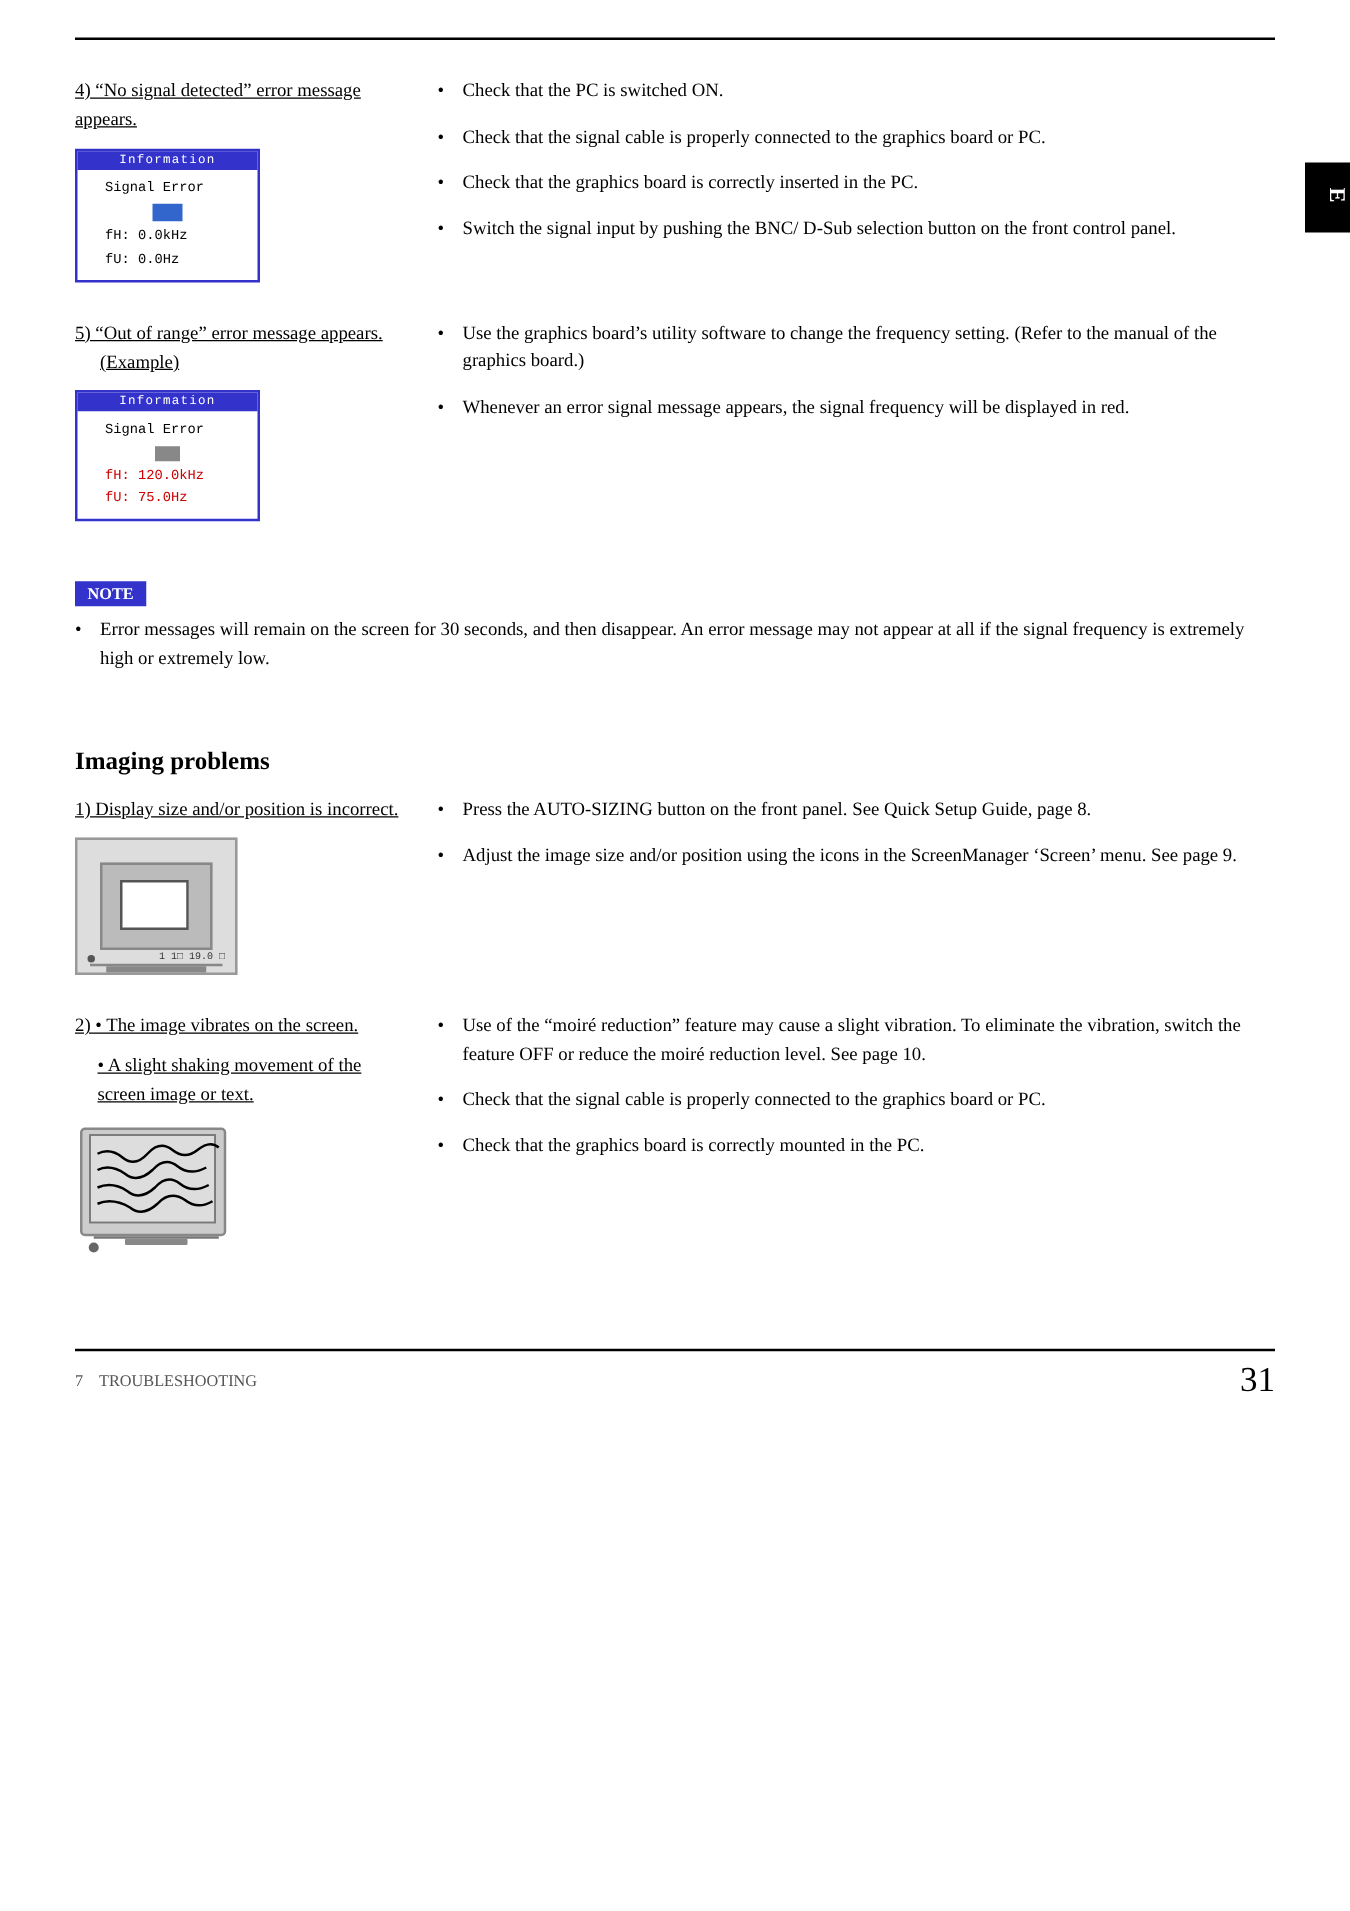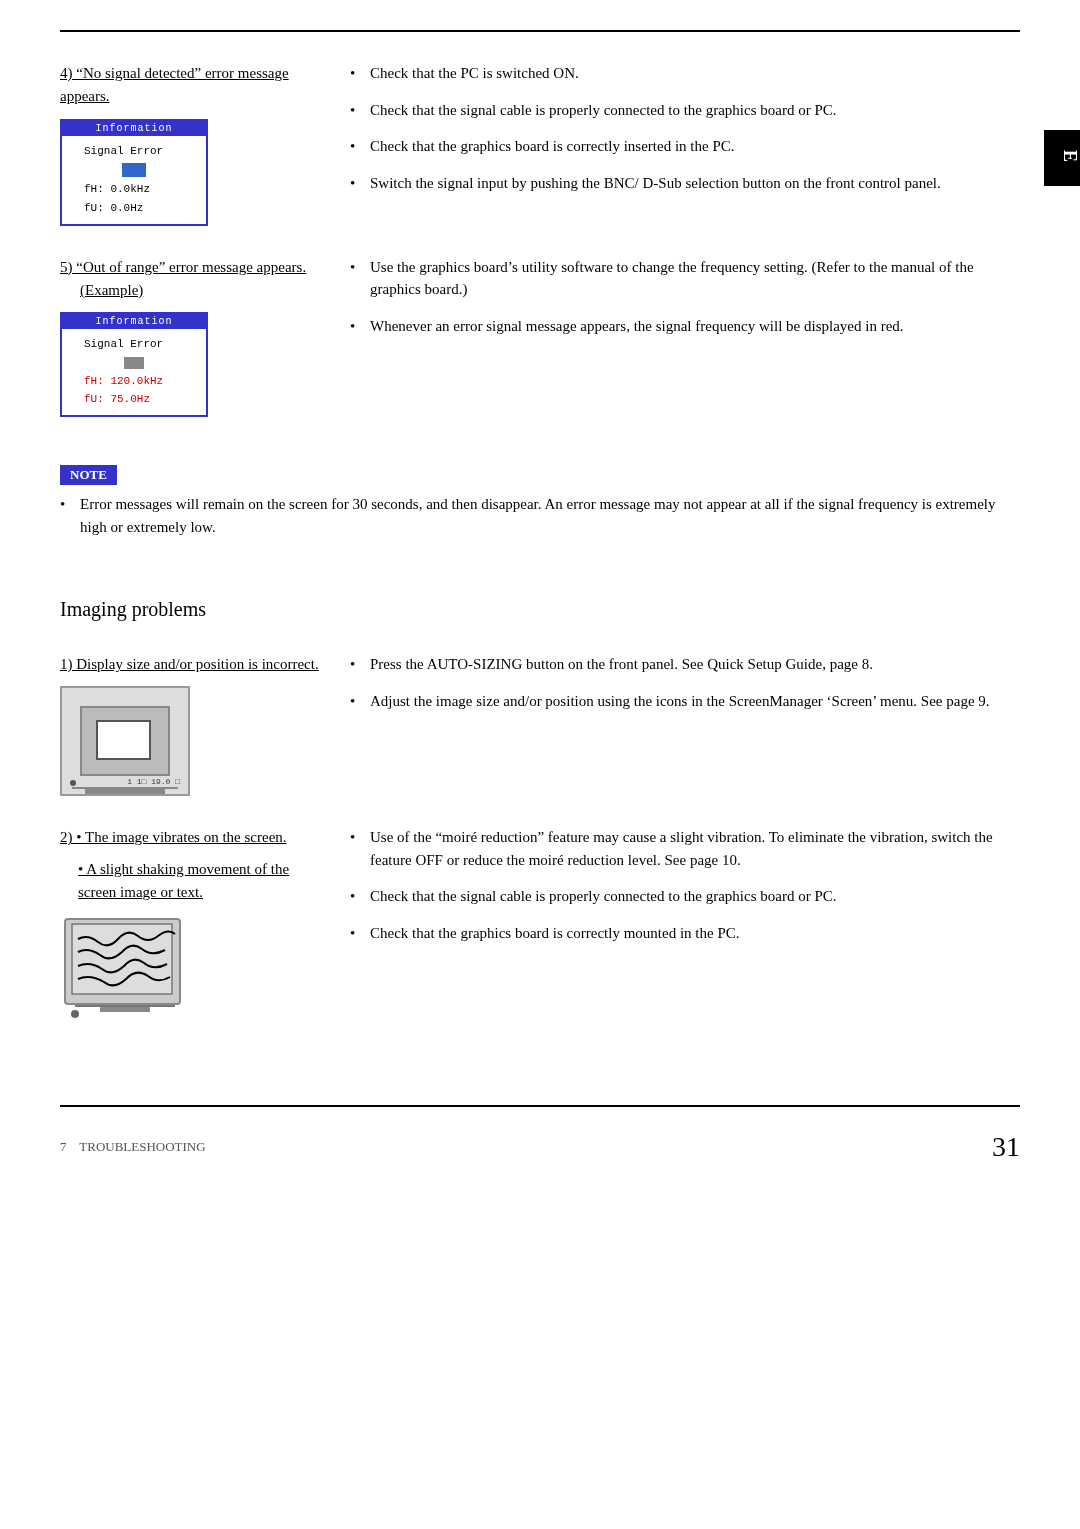--- a/index.html
+++ b/index.html
@@ -116,22 +116,22 @@
       background: #3333cc;
       color: #fff;
       font-size: 13px;
       font-weight: bold;
       padding: 2px 10px;
       display: inline-block;
       margin-bottom: 8px;
     }
     .section-title {
       font-size: 20px;
-      font-weight: normal;
-      margin: 28px 0 32px 0;
+      font-weight: bold;
+      margin: 28px 0 16px 0;
     }
     .monitor-img {
       width: 130px;
       height: 110px;
       border: 2px solid #999;
       margin: 10px 0;
       position: relative;
       background: #ddd;
       display: flex;
       align-items: center;
@@ -159,22 +159,22 @@
       width: 130px;
       height: 115px;
       margin: 10px 0;
       position: relative;
     }
     .footer-row {
       display: flex;
       justify-content: flex-end;
       align-items: center;
       gap: 20px;
-      margin-top: 46px;
-      padding-top: 24px;
+      margin-top: 36px;
+      padding-top: 8px;
       border-top: 2px solid #000;
     }
     .footer-left {
       flex: 1;
       font-size: 13px;
       color: #555;
     }
     .footer-page {
       font-size: 28px;
       font-weight: normal;

